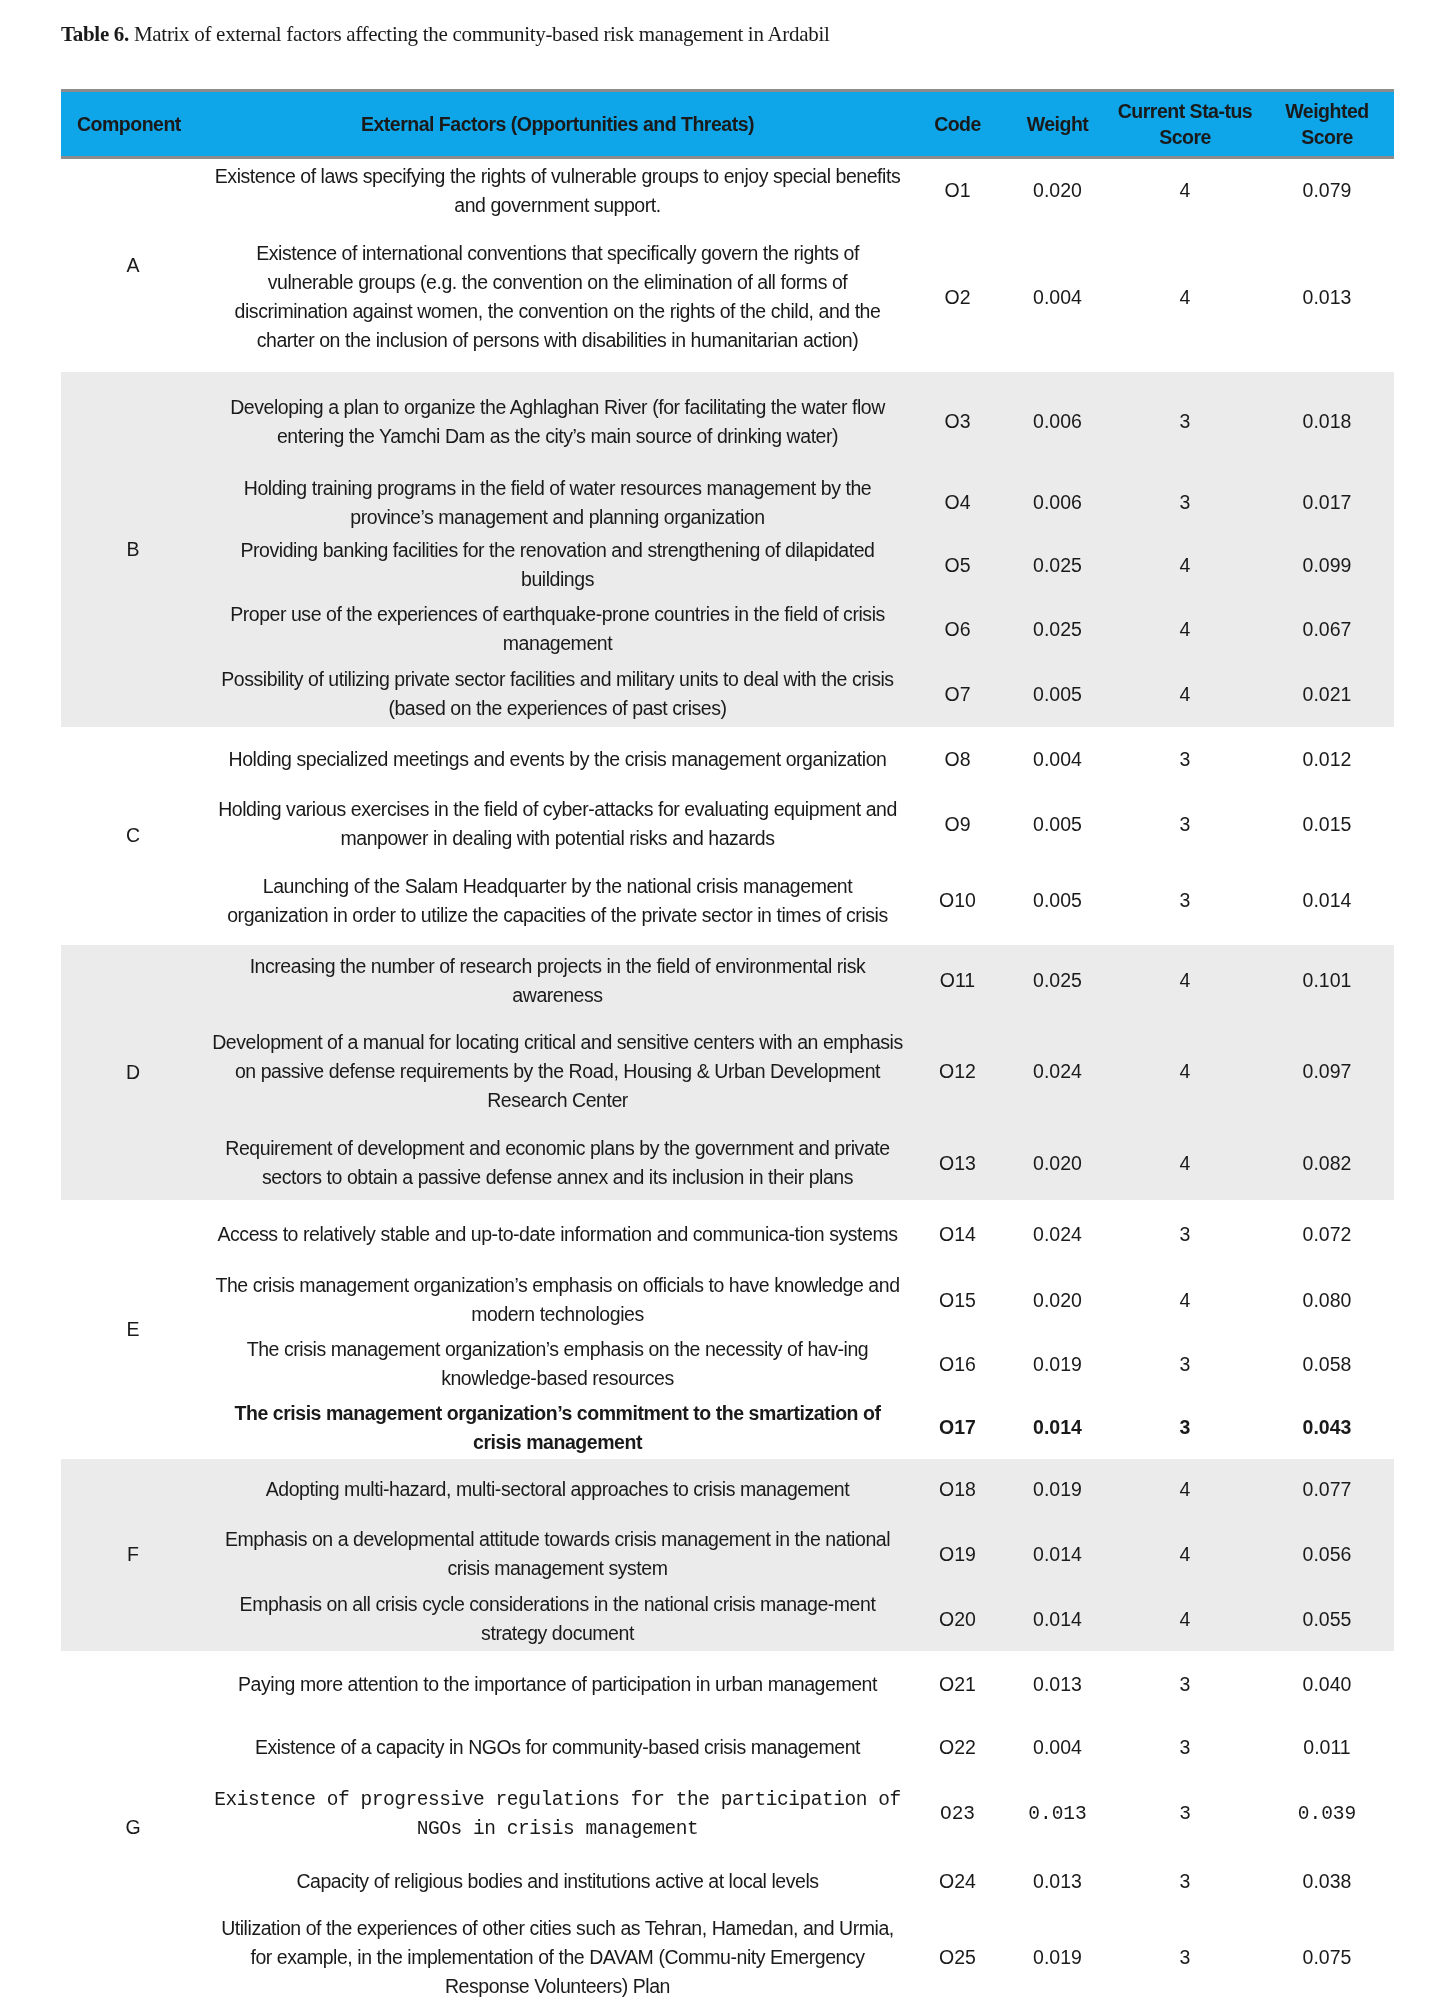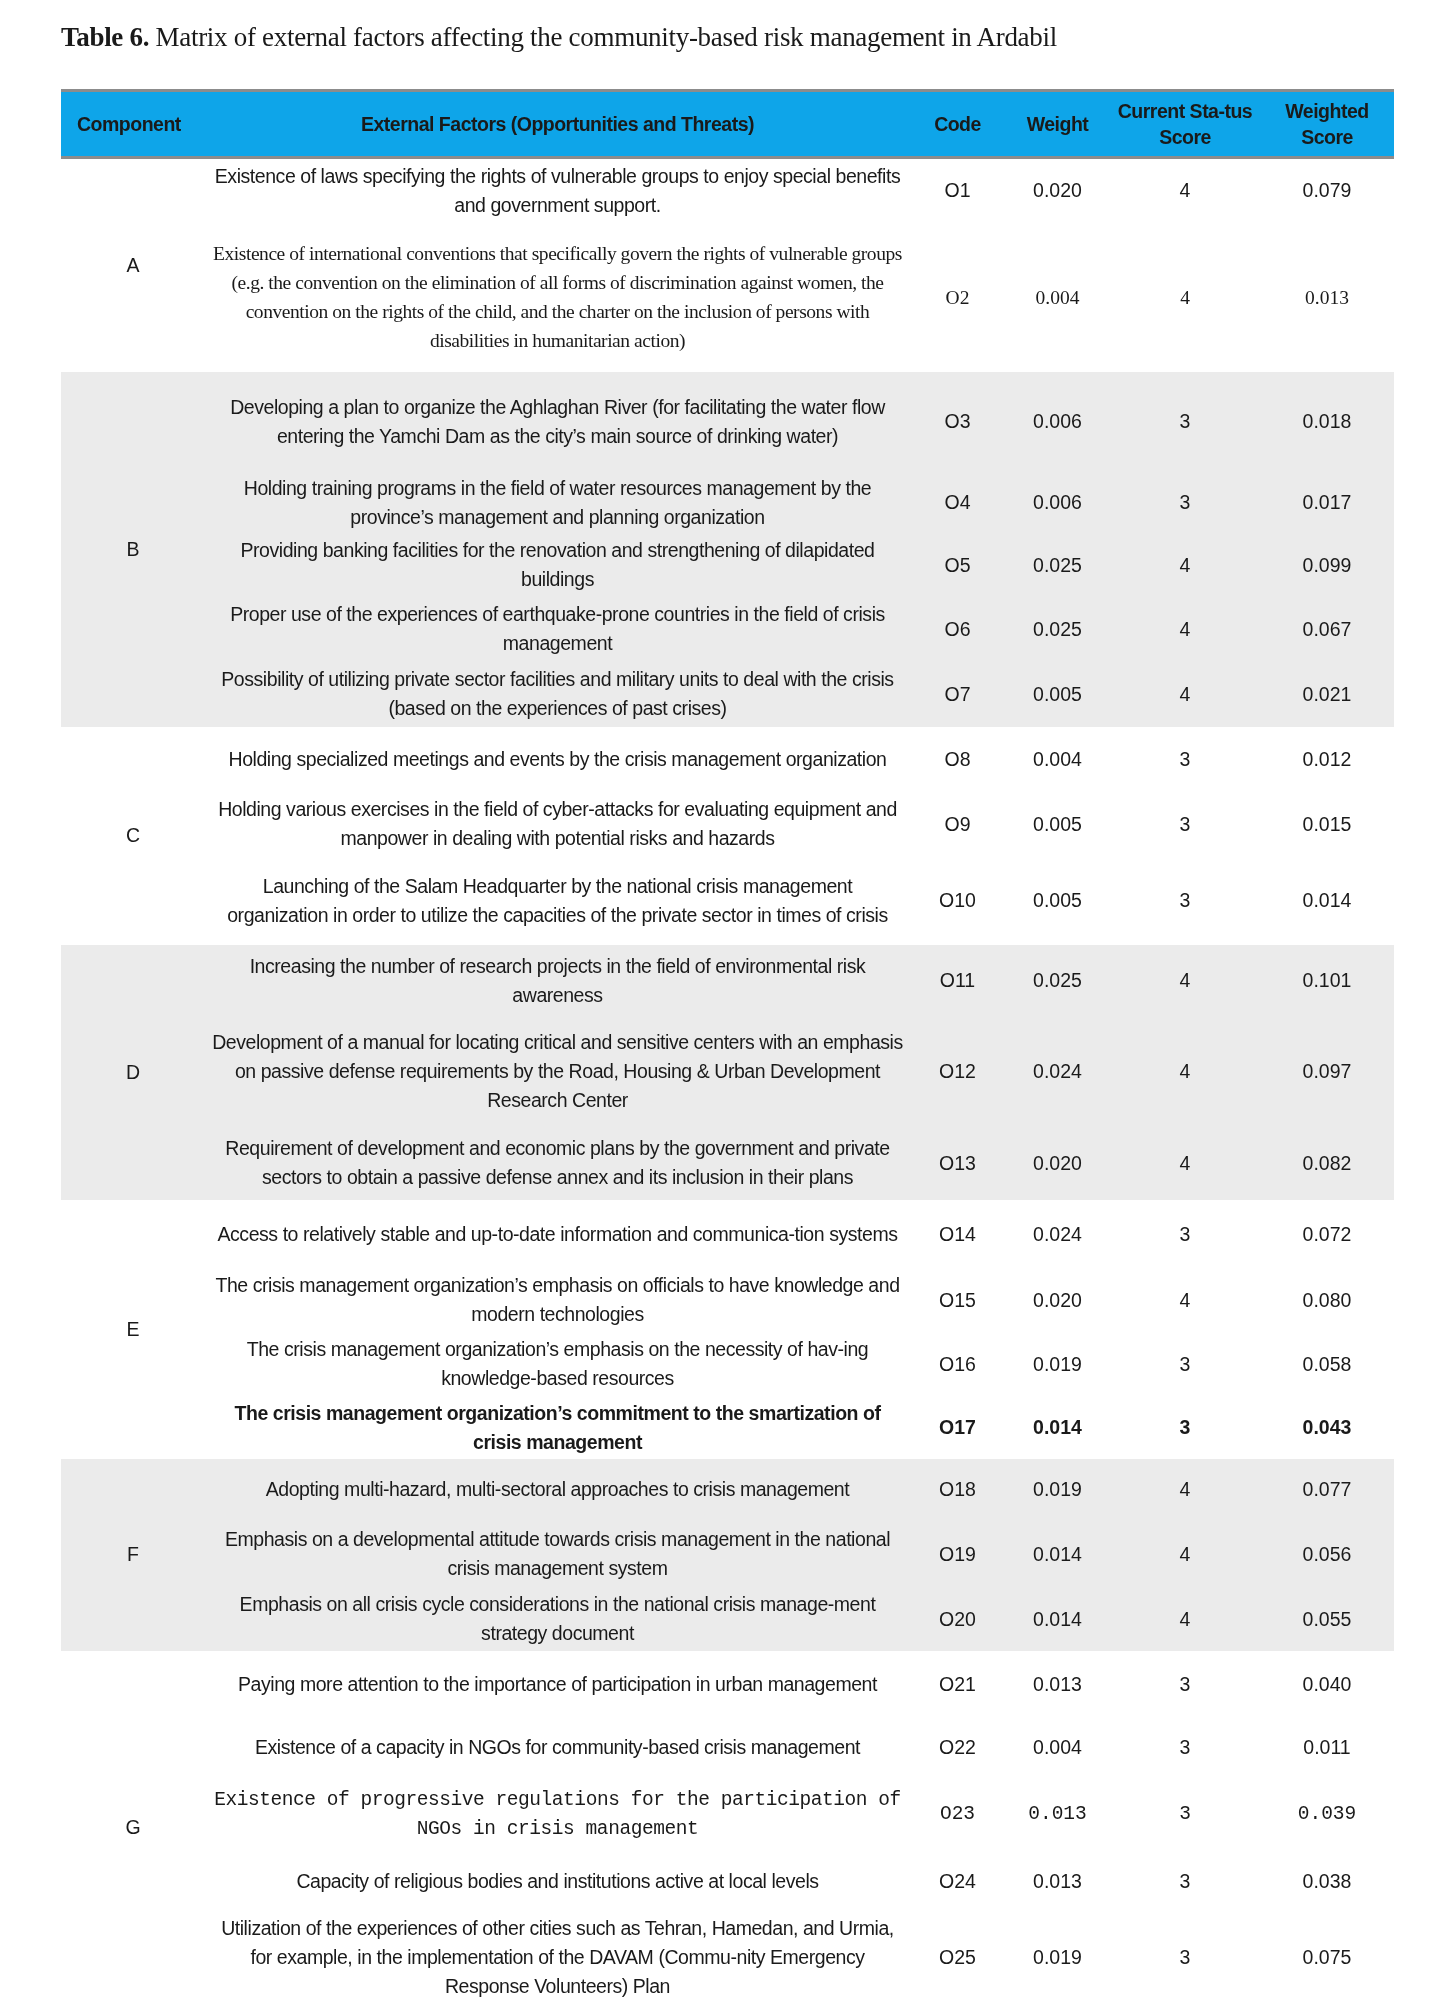--- a/index.html
+++ b/index.html
@@ -1,19 +1,19 @@
 <!DOCTYPE html>
 <html><head>
 <meta charset="utf-8">
 <style>
   html, body { margin: 0; padding: 0; background: #ffffff; }
   body { width: 1452px; height: 2000px; position: relative; overflow: hidden; color: #1a1a1a; }
   .caption {
     position: absolute; left: 61px; top: 22px;
-    font-family: "Liberation Serif", serif; font-size: 27px; letter-spacing: -0.3px;
+    font-family: "Liberation Serif", serif; font-size: 21px; letter-spacing: -0.3px;
     white-space: nowrap;
   }
   .caption b { font-weight: bold; }
   table {
     position: absolute; left: 61px; top: 89px; width: 1333px;
     border-collapse: collapse; table-layout: fixed;
     font-family: "Liberation Sans", sans-serif; font-size: 19.5px; color: #1a1a1a;
   }
   thead tr { background: #0ea5e9; }
   thead th {
@@ -61,21 +61,21 @@
   </thead>
   <tbody id="tbody">
       <tr style="height: 65px;">
         <td rowspan="2" class="comp-cell">A</td>
         <td class="factor">Existence of laws specifying the rights of vulnerable groups to enjoy special benefits and government support.</td>
         <td>O1</td>
         <td>0.020</td>
         <td>4</td>
         <td>0.079</td>
       </tr>
-      <tr style="height: 149px; font-family: Liberation Serif, serif;">
+      <tr style="height: 149px;">
         <td class="factor">Existence of international conventions that specifically govern the rights of vulnerable groups (e.g. the convention on the elimination of all forms of discrimination against women, the convention on the rights of the child, and the charter on the inclusion of persons with disabilities in humanitarian action)</td>
         <td>O2</td>
         <td>0.004</td>
         <td>4</td>
         <td>0.013</td>
       </tr>
       <tr class="shade" style="height: 100px;">
         <td rowspan="5" class="comp-cell">B</td>
         <td class="factor">Developing a plan to organize the Aghlaghan River (for facilitating the water flow entering the Yamchi Dam as the city’s main source of drinking water)</td>
         <td>O3</td>

